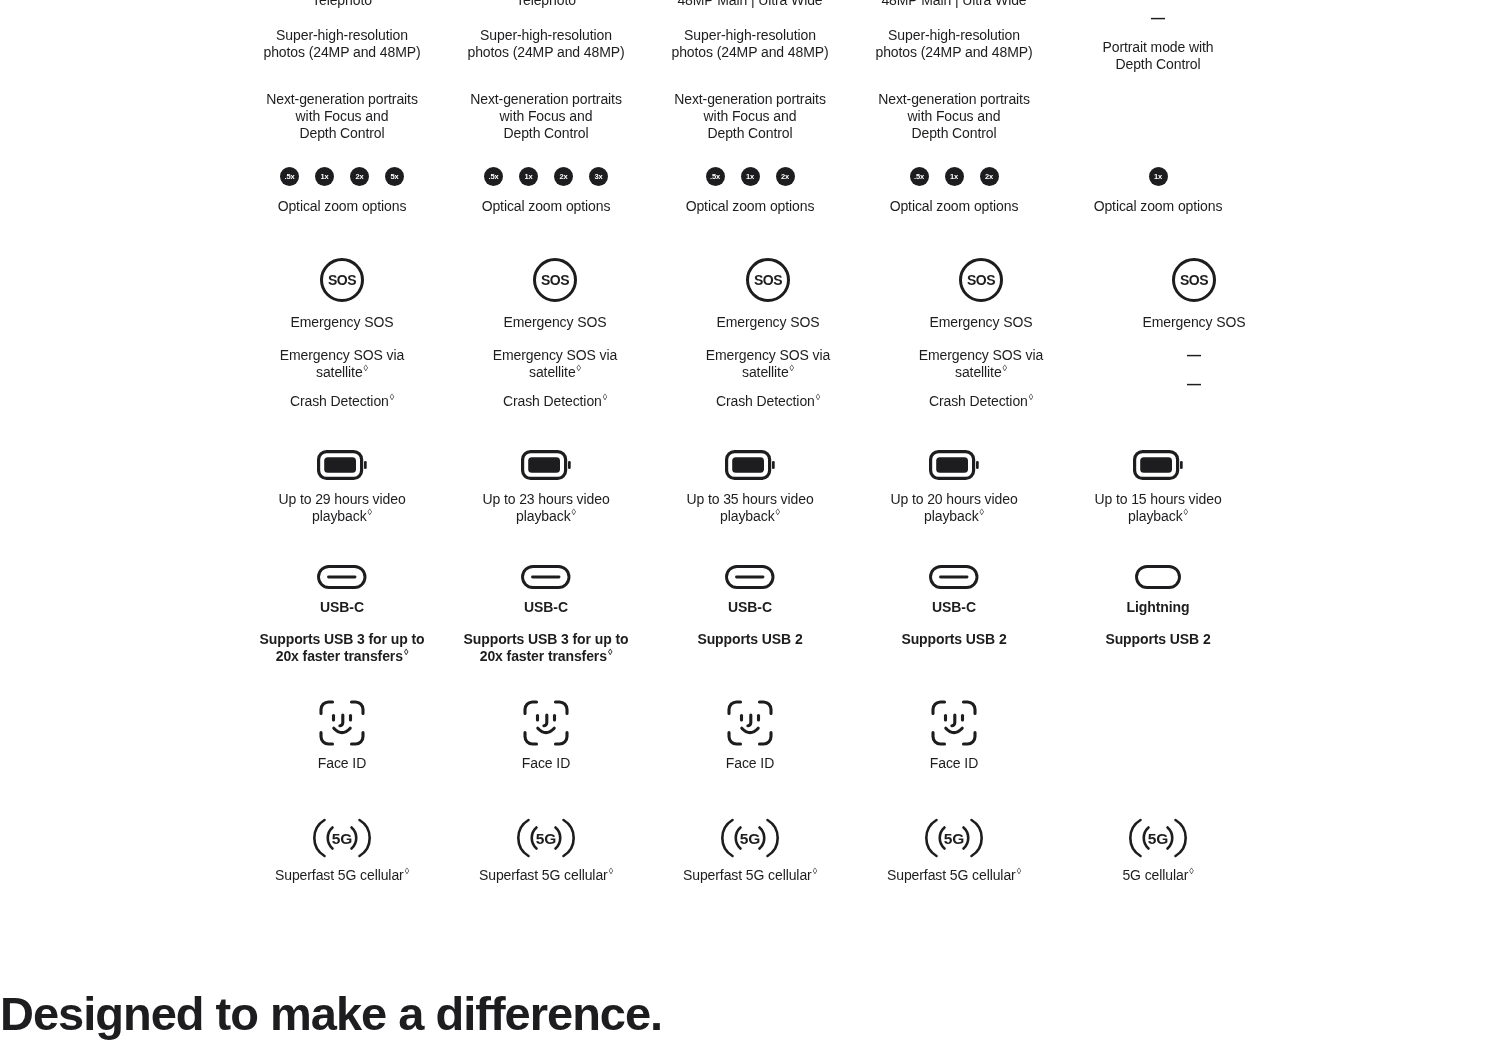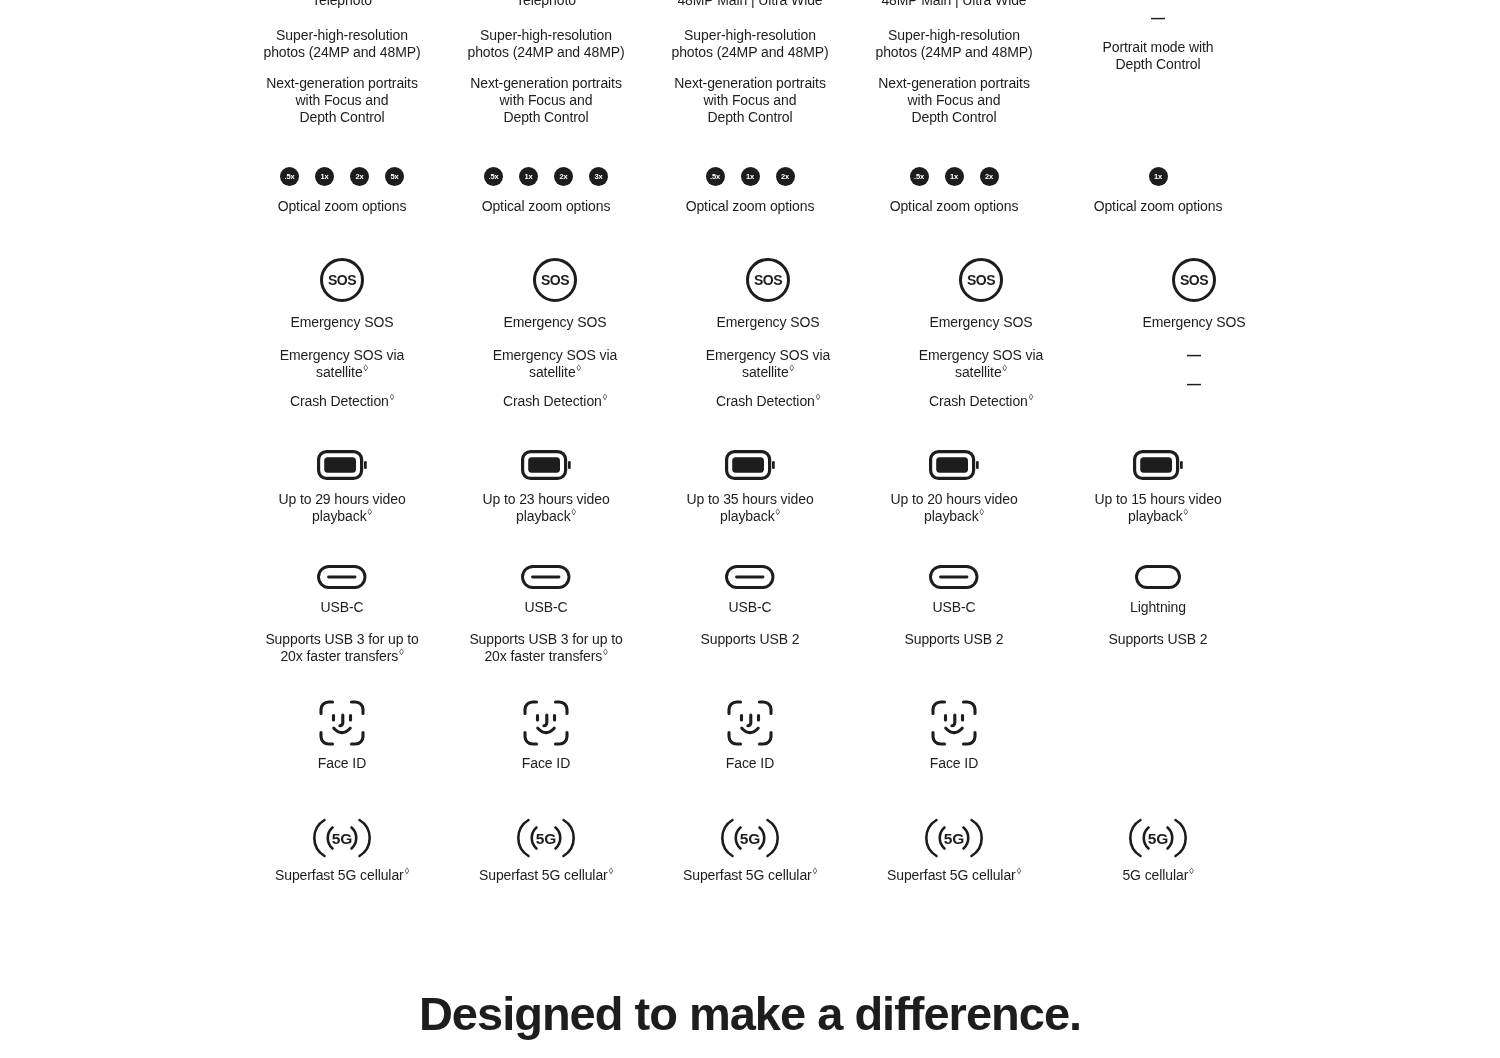--- a/index.html
+++ b/index.html
@@ -10,44 +10,44 @@
     font-family: "Liberation Sans", "DejaVu Sans", sans-serif;
     overflow: hidden;
   }
   .table { width: 1020px; margin: 0 auto; }
   .trow { display: grid; grid-template-columns: repeat(5, 204px); align-items: start; }
   .cell { text-align: center; font-size: 14px; line-height: 17px; letter-spacing: -0.1px; }
   .row-camera { margin-top: -8px; height: 167px; }
   .row-zoom { height: 99px; }
   .row-sos { height: 192px; gap: 9px; }
   .row-battery { height: 115px; }
-  .row-usb { height: 135px; }
+  .row-usb { height: 135px; font-weight: bold; }
   .row-id { height: 115px; }
   .row-5g { height: 100px; }
   .pad-dash { padding-top: 18px; }
   .mt6{margin-top:6px}.mt9{margin-top:9px}.mt10{margin-top:10px}.mt11{margin-top:11px}
   .mt14{margin-top:12px}.mt15{margin-top:15px}.mt16{margin-top:16px}
-  .mt17{margin-top:14px}.mt18{margin-top:18px}
+  .mt17{margin-top:30px}.mt18{margin-top:18px}
   .badges { margin-top: 8px; display: flex; justify-content: center; gap: 16px; height: 19px; }
   .badge {
     width: 19px; height: 19px; border-radius: 50%;
     background: #1d1d1f; color: #fff;
     font-size: 7.5px; font-weight: 700; letter-spacing: -0.2px;
     display: flex; align-items: center; justify-content: center;
   }
   .sos-circle {
     width: 44px; height: 44px; border: 3.2px solid #1d1d1f; border-radius: 50%;
     margin: 0 auto; display: flex; align-items: center; justify-content: center;
     font-weight: 700; font-size: 14px; letter-spacing: -0.5px;
   }
   svg { display: block; margin: 0 auto; }
   .fn { font-size: 9px; vertical-align: super; line-height: 0; margin-left: 1px; color: inherit; }
   .dash { font-weight: 600; }
   .heading {
-    margin: 74px 0 0; text-align: center;
+    margin: 74px 0 0; text-align: left;
     font-size: 47px; line-height: 50px; font-weight: 700; letter-spacing: -1px;
   }
 </style>
 </head>
 <body>
 
 <div class="table">
 
   <div class="trow row-camera">
     <div class="cell">

